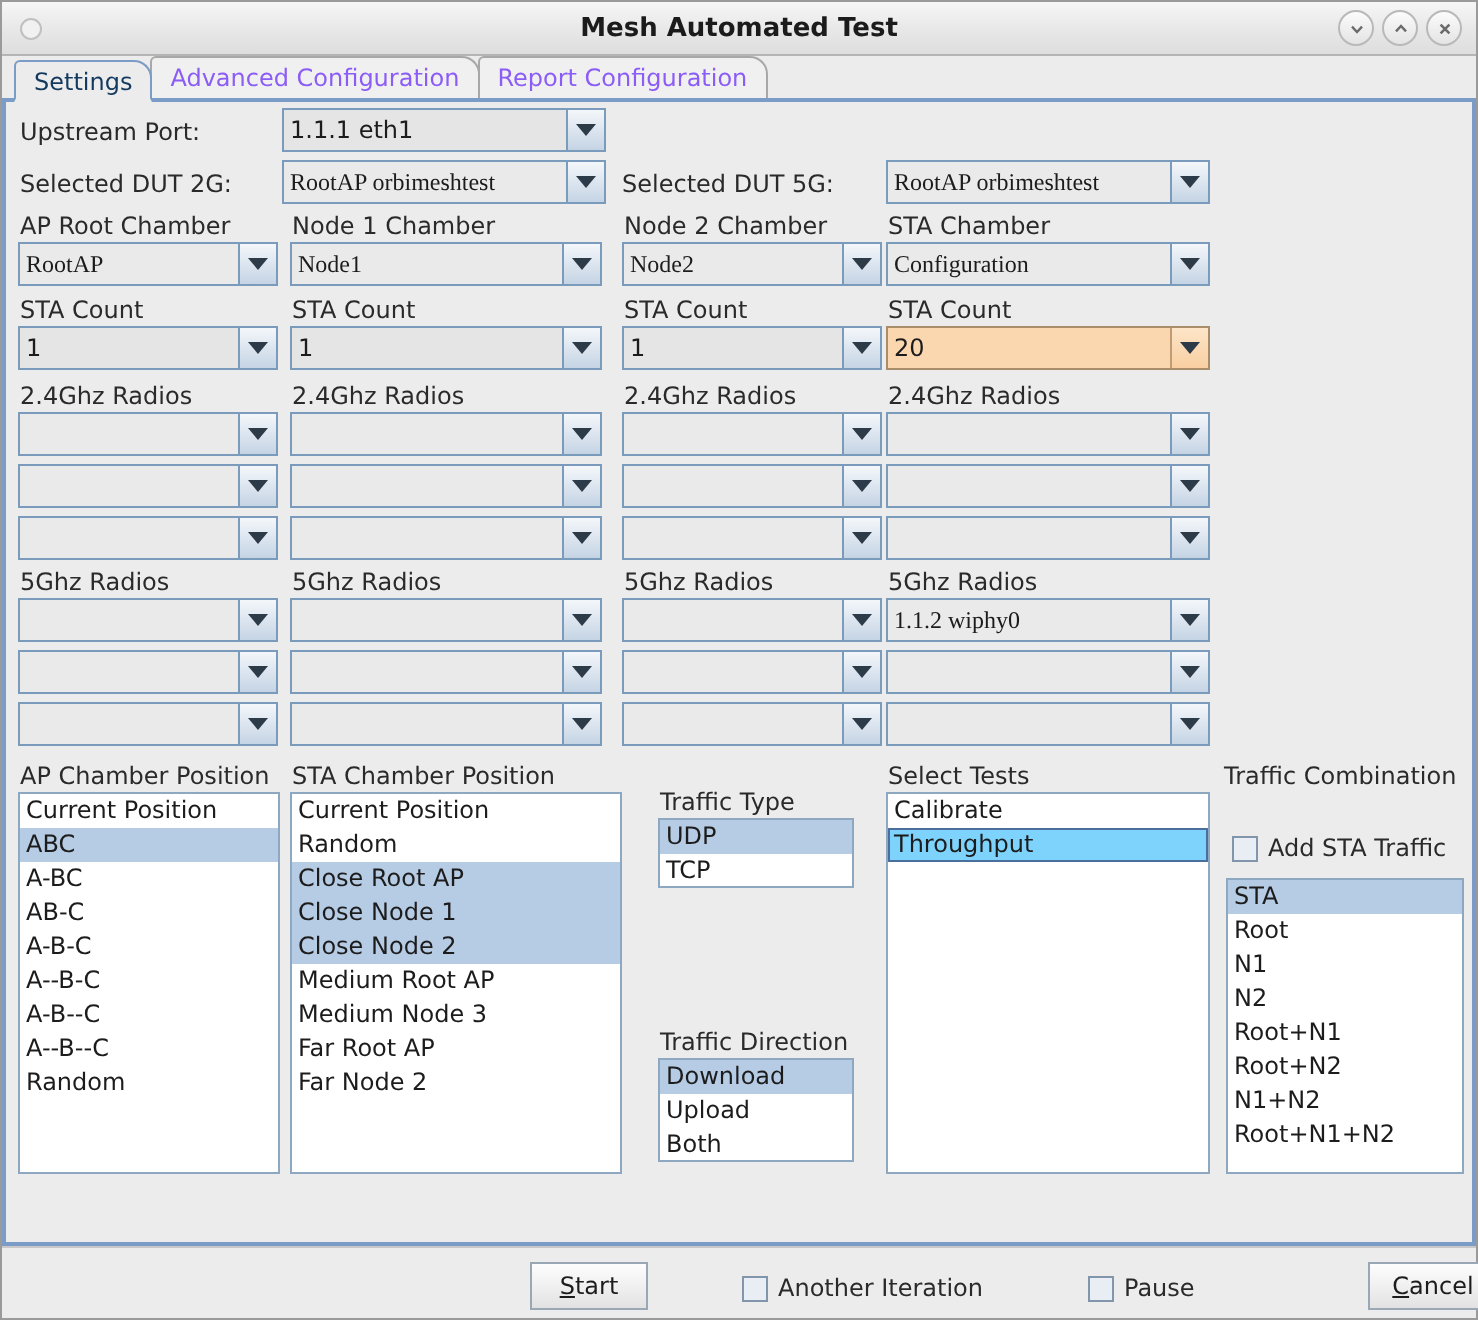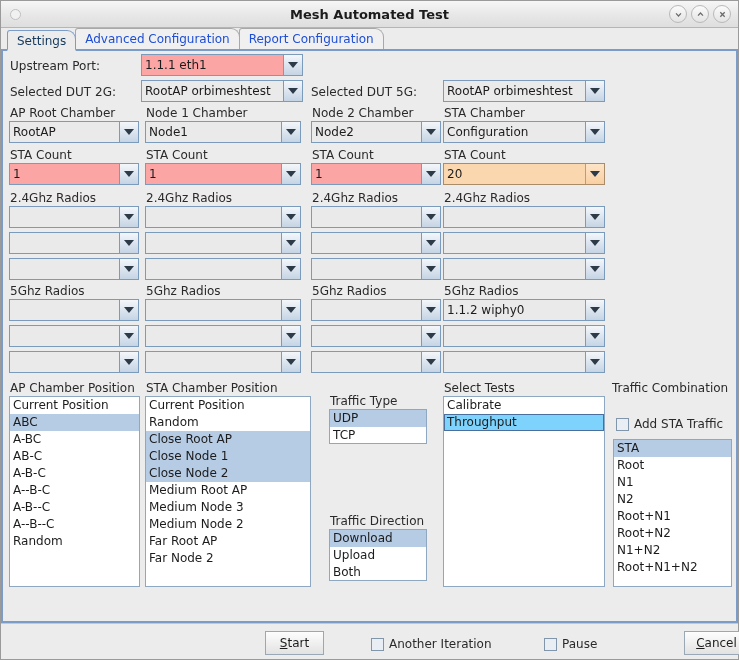--- a/index.html
+++ b/index.html
@@ -82,21 +82,21 @@
     height: 21px;
     line-height: 20px;
     padding: 0 9px;
     font-size: 12px;
     background: #f0f0f0;
     border: 1px solid #a8a8a8;
     border-bottom: none;
     border-top-left-radius: 3px;
     border-top-right-radius: 9px;
     margin-right: -1px;
-    color: #1d4ed8;
+    color: #8b5cf6;
     position: relative;
   }
   .tab.active {
     background: #ececec;
     border-color: #7a9cc6;
     border-bottom: 2px solid #ececec;
     margin-bottom: -2px;
     z-index: 3;
     color: #14395e;
   }
@@ -129,24 +129,24 @@
   }
   .combo .cval {
     flex: 1 1 auto;
     height: 100%;
     line-height: 20px;
     padding-left: 3px;
     font-size: 12px;
     color: #1c1c1c;
     overflow: hidden;
     white-space: nowrap;
-    background: #fca5a5;
+    background: #e5e5e5;
   }
   .combo.gray .cval { background: #eaeaea; }
-  .combo.gray { background: #ef4444; }
+  .combo.gray { background: #ef4444; font-family: Liberation Serif, serif; }
   .combo.peach .cval { background: #fbd7b0; }
   .combo.peach { background: #fbd7b0; border-color: #a98c69; }
   .combo .carrow {
     flex: 0 0 19px;
     width: 19px;
     background: linear-gradient(to bottom, #f4f7fa 0%, #dde6f0 48%, #c5d4e4 100%);
     border-left: 1px solid #7b9bbd;
     display: flex; align-items: center; justify-content: center;
   }
   .combo.peach .carrow {
@@ -511,21 +511,20 @@
 
     <div class="lbl" style="left:143px; top:330px;">STA Chamber Position</div>
     <div class="listbox" style="left:142px; top:345px; width:166px; height:191px;">
       <div class="row">Current Position</div>
       <div class="row">Random</div>
       <div class="row sel">Close Root AP</div>
       <div class="row sel">Close Node 1</div>
       <div class="row sel">Close Node 2</div>
       <div class="row">Medium Root AP</div>
       <div class="row">Medium Node 3</div>
-      <div class="row">Medium Node 2</div>
       <div class="row">Far Root AP</div>
       <div class="row">Far Node 2</div>
     </div>
 
     <div class="lbl" style="left:327px; top:343px;">Traffic Type</div>
     <div class="listbox" style="left:326px; top:358px; width:98px; height:35px;">
       <div class="row sel">UDP</div>
       <div class="row">TCP</div>
     </div>
 

